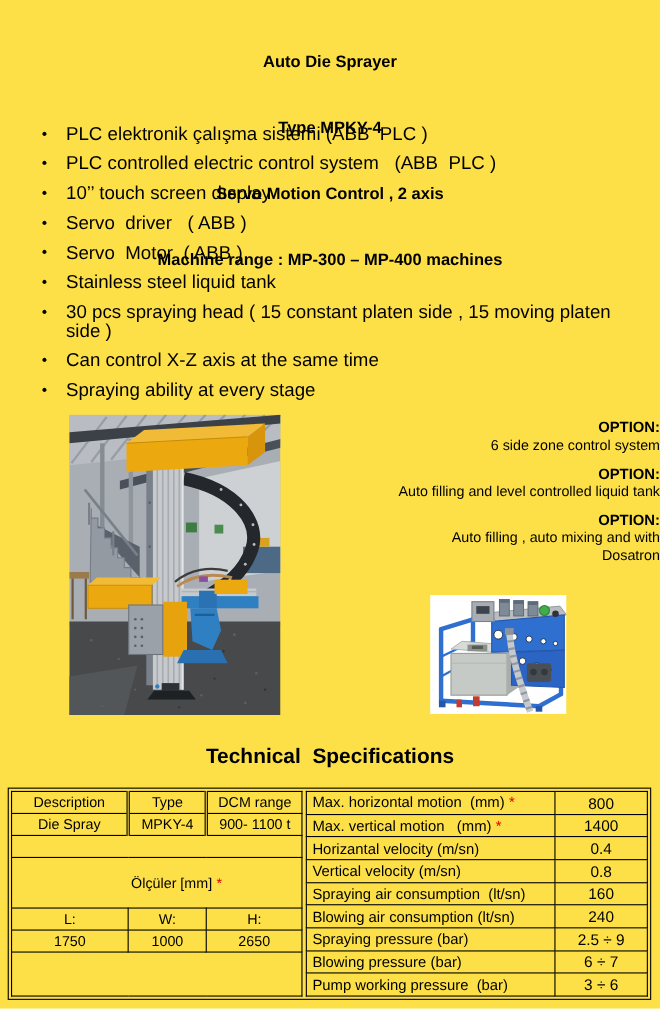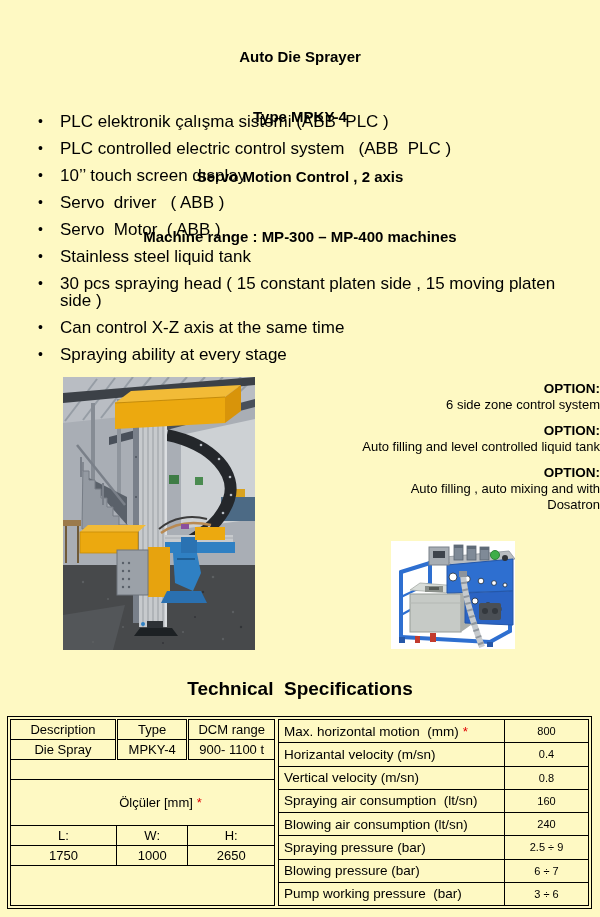--- a/index.html
+++ b/index.html
@@ -1,16 +1,16 @@
 <!DOCTYPE html>
 <html><head>
 <meta charset="utf-8">
 <style>
   html,body{margin:0;padding:0;background:#ffffff;}
-  .page{position:relative;width:600px;height:917px;background:#fef9c3;overflow:hidden;
+  .page{position:relative;width:600px;height:917px;background:#fde047;overflow:hidden;
         font-family:"Liberation Sans",sans-serif;color:#000;}
 
   
   .title{position:absolute;top:7px;left:0;width:100%;text-align:center;
          font-weight:bold;font-size:15px;line-height:20px;white-space:pre-wrap;}
 
   
   .features{position:absolute;top:113px;left:0;margin:0;padding:0;list-style:none;width:580px;}
   .features li{position:relative;margin:0 0 10px 60px;font-size:17px;line-height:17px;white-space:pre-wrap;}
   .features li::before{content:"\2022";position:absolute;left:-22px;top:0;font-size:14px;}
@@ -33,21 +33,21 @@
               border:1px solid #000;box-sizing:border-box;padding:2px;display:flex;gap:3px;}
   table{border-collapse:collapse;table-layout:fixed;}
   .ltab{width:265px;height:100%;font-size:13px;}
   .ltab td{border:1px solid #000;text-align:center;padding:0;line-height:15px;
            white-space:pre-wrap;overflow:hidden;}
   .ltab tr.h td{height:19px;}
   .ltab td.vd{border-left:3px double #000;}
   .ltab .bold td, td.bold{font-weight:normal;margin-top:40px;}
   .rtab{flex:1;height:100%;font-size:13.5px;}
   .rtab td{border:1px solid #000;padding:0 0 0 5px;white-space:pre-wrap;overflow:hidden;}
-  .rtab td.val{text-align:center;padding:0;font-size:11px;}
+  .rtab td.val{text-align:center;padding:0;font-size:14px;}
   .star{color:#e00000;padding-left:4px;}
   .lblspan{white-space:pre-wrap;}
 </style>
 </head>
 <body>
 
 <div class="page">
 
   <div class="title">
     <div>Auto Die Sprayer</div>
@@ -346,20 +346,24 @@
       <colgroup>
           <col>
           <col style="width:84px">
         </colgroup>
       <tbody>
           <tr>
         <td class="lbl"><span class="lblspan">Max. horizontal motion  (mm)</span><span class="star">*</span></td>
         <td class="val">800</td>
       </tr>
       <tr>
+        <td class="lbl"><span class="lblspan">Max. vertical motion   (mm)</span><span class="star">*</span></td>
+        <td class="val">1400</td>
+      </tr>
+      <tr>
         <td class="lbl"><span class="lblspan">Horizantal velocity (m/sn)</span></td>
         <td class="val">0.4</td>
       </tr>
       <tr>
         <td class="lbl"><span class="lblspan">Vertical velocity (m/sn)</span></td>
         <td class="val">0.8</td>
       </tr>
       <tr>
         <td class="lbl"><span class="lblspan">Spraying air consumption  (lt/sn)</span></td>
         <td class="val">160</td>

